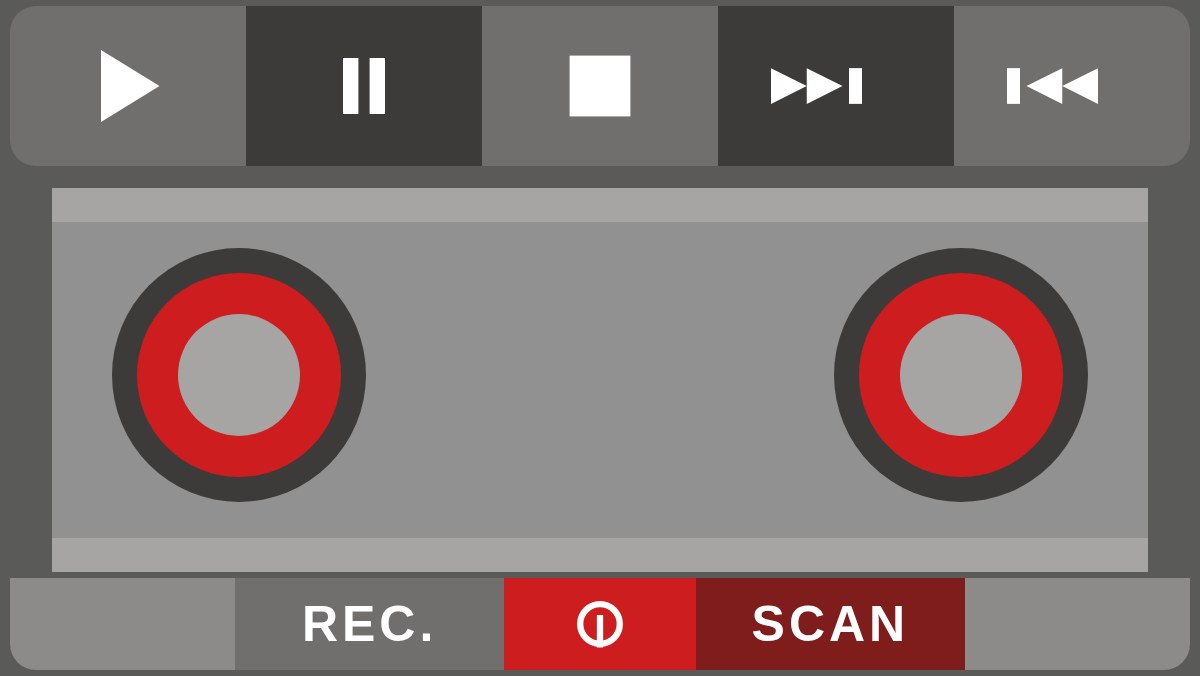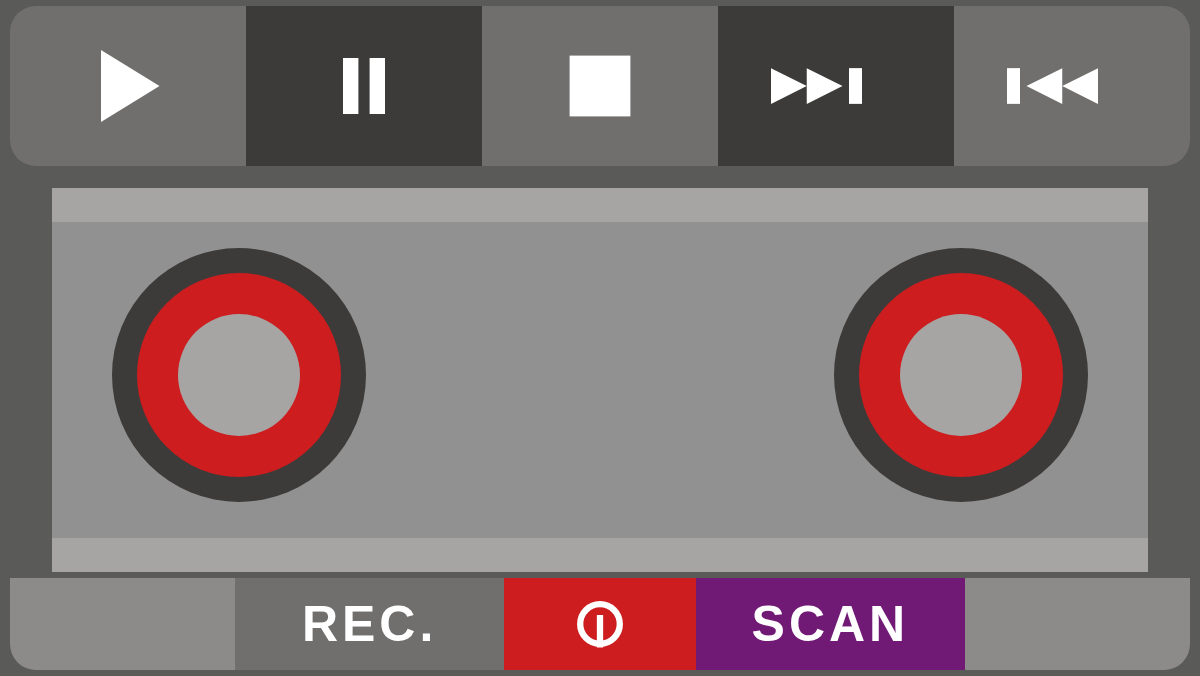--- a/index.html
+++ b/index.html
@@ -99,21 +99,21 @@
     justify-content: center;
     color: #ffffff;
     font-size: 50px;
     font-weight: 600;
     letter-spacing: 4px;
     cursor: pointer;
   }
   .b-blank { flex: 1.0; background: #8c8b8a; }
   .b-rec   { flex: 1.2; background: #706f6e; }
   .b-power { flex: 0.85; background: #cd1d1f; }
-  .b-scan  { flex: 1.2; background: #701a75; }
+  .b-scan  { flex: 1.2; background: #7f1d1d; }
   .b-blank2{ flex: 1.0; background: #8c8b8a; }
   .power-svg { width: 54px; height: 54px; }
   .power-svg circle { fill: none; stroke: #ffffff; stroke-width: 7; }
   .power-svg line   { stroke: #ffffff; stroke-width: 7; stroke-linecap: butt; }
 </style>
 </head>
 <body>
 
 <div class="frame">
 

